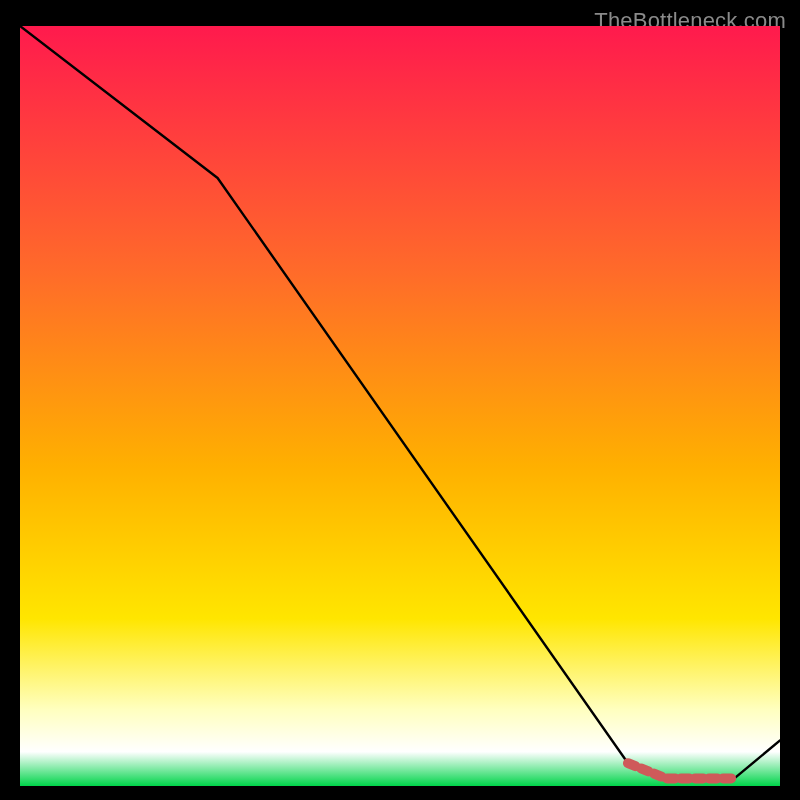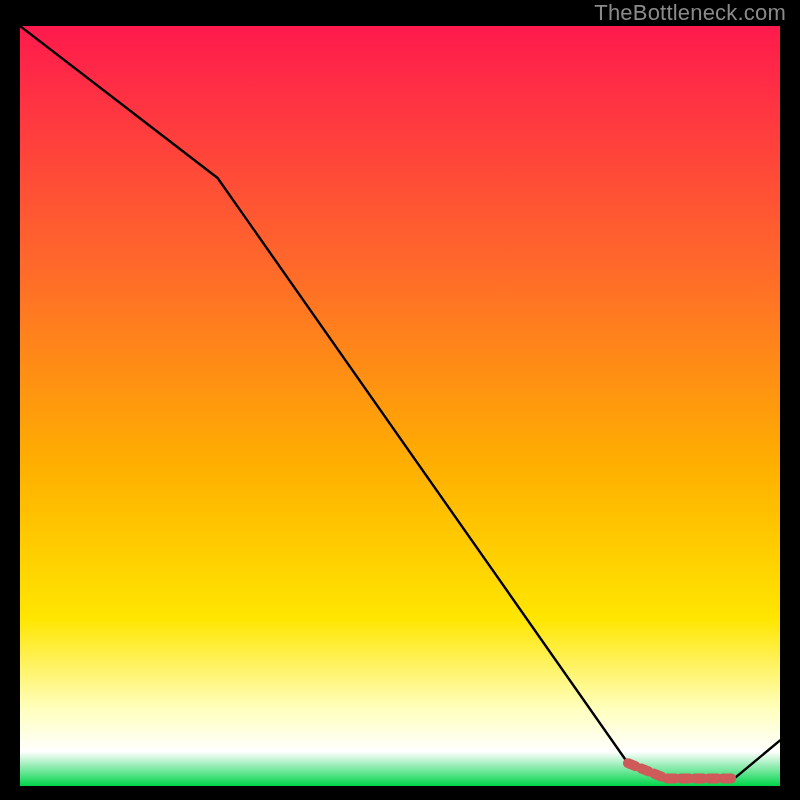--- a/index.html
+++ b/index.html
@@ -11,21 +11,21 @@
     overflow: hidden;
   }
   .frame {
     position: relative;
     width: 800px;
     height: 800px;
     background: #000;
   }
   .watermark {
     position: absolute;
-    top: 0;
+    top: 8px;
     right: 14px;
     font-family: Arial, Helvetica, sans-serif;
     font-size: 22px;
     color: #8a8a8a;
     letter-spacing: 0.2px;
     margin-left: 21px;
   }
   .plot-area {
     position: absolute;
     left: 20px;

